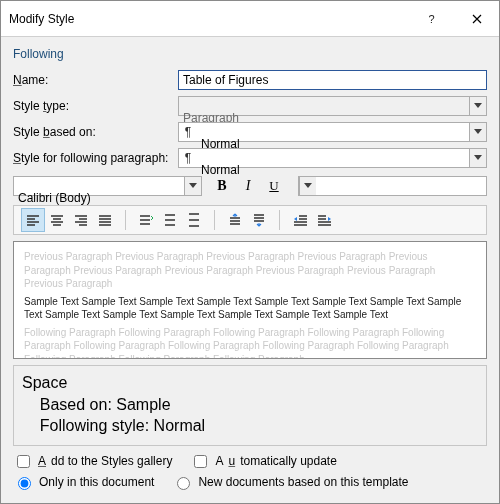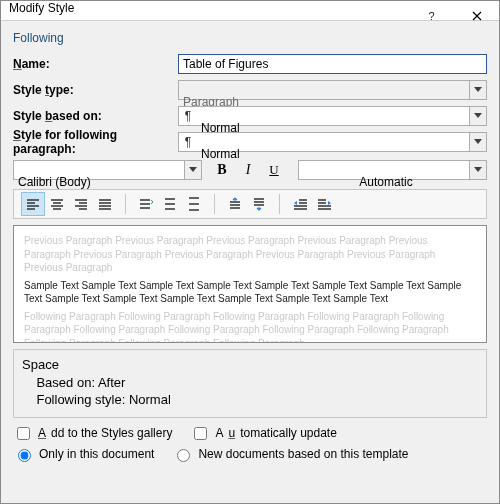--- a/index.html
+++ b/index.html
@@ -13,37 +13,37 @@
     height: 504px;
     overflow: hidden;
   }
   .dialog {
     width: 500px; height: 504px;
     background: #f0f0f0;
     border: 1px solid #8a8a8a;
     display: flex; flex-direction: column;
   }
   .titlebar {
-    height: 20px;
+    height: 36px;
     background: #fff;
-    display: flex; align-items: flex-start;
+    display: flex; align-items: center;
     border-bottom: 1px solid #d0d0d0;
   }
   .titlebar .title { padding-left:8px; font-size:12px; }
   .titlebar .spacer { flex:1; }
   .titlebar .tbtn {
     width: 45px; height: 30px;
     display:flex; align-items:center; justify-content:center;
     font-family: "Segoe UI Symbol", sans-serif; font-size:11px; color:#222;
   }
   .content { padding: 8px 12px 10px 12px; flex:1; display:flex; flex-direction:column; }
   .section-title { color:#1f4e79; font-size:12px; margin:2px 0 6px 0; }
   .section-title.gap { margin-top:8px; }
   .prop-row { display:flex; align-items:center; margin:2px 0; height:22px; }
-  .prop-label { width:165px;font-weight:bold; }
+  .prop-label { width:165px; }
   .underline { text-decoration: underline; text-decoration-color: rgba(0,0,0,.6); text-underline-offset: 1px;}
   .field { flex:1; display:flex; }
   input[type="text"].txt {
     flex:1; height:20px; border:1px solid #7a7a7a; background:#fff;
     padding:1px 4px; font: inherit;
     outline: 1px solid #2b579a;
     outline-offset: -1px;
   }
   .combo {
     flex:1; display:flex; align-items:center; height:20px;
@@ -77,21 +77,21 @@
   .ibtn { width:24px; height:24px; display:flex; align-items:center; justify-content:center; border:1px solid transparent;}
   .ibtn.active { background:#cde6f7; border:1px solid #92c0e0;}
   .preview {
     margin-top:6px; border:1px solid #8a8a8a; background:#fff; height:118px;
     padding:8px 10px; overflow:hidden; font-size:10px; line-height:1.35;
   }
   .pghost { color:#c9c9c9; }
   .psample { color:#222; margin:4px 0; }
   .desc-box {
     margin-top:6px; border:1px solid #c6c6c6; background:#f0f0f0;
-    padding:6px 8px 8px 8px; font-size:13px; line-height:1.35;
+    padding:6px 8px 8px 8px; font-size:16px; line-height:1.35;
   }
   .checks { margin-top:6px; display:flex; gap:18px; align-items:center;}
   .radios { margin-top:3px; display:flex; gap:18px; align-items:center;}
   label.ck, label.rd { display:flex; align-items:center; gap:5px; }
   svg { display:block; }
 </style>
 </head>
 <body>
 
 <svg width="0" height="0" style="position:absolute">
@@ -217,21 +217,20 @@
             <svg class="arrow-svg">
               <use href="#dn"></use>
             </svg>
           </span>
       </div>
       <div style="width:8px"></div>
       <div class="tbn bold">B</div>
       <div class="tbn italic">I</div>
       <div class="tbn under">U</div>
       <div class="combo plain auto-combo">
-        <span class="ctext" style="text-align:center">Automatic</span>
         <span class="carrow">
             <svg class="arrow-svg">
               <use href="#dn"></use>
             </svg>
           </span>
       </div>
     </div>
 
     <div class="toolbar2">
       <div class="grp">
@@ -303,21 +302,21 @@
     </div>
 
     <div class="preview">
       <div class="pghost">Previous Paragraph Previous Paragraph Previous Paragraph Previous Paragraph Previous Paragraph Previous Paragraph Previous Paragraph Previous Paragraph Previous Paragraph Previous Paragraph</div>
       <div class="psample">Sample Text Sample Text Sample Text Sample Text Sample Text Sample Text Sample Text Sample Text Sample Text Sample Text Sample Text Sample Text Sample Text Sample Text</div>
       <div class="pghost">Following Paragraph Following Paragraph Following Paragraph Following Paragraph Following Paragraph Following Paragraph Following Paragraph Following Paragraph Following Paragraph Following Paragraph Following Paragraph Following Paragraph</div>
     </div>
 
     <div class="desc-box">
       <div>Space</div>
-      <div style="white-space:pre">    Based on: After</div>
+      <div style="white-space:pre">    Based on: Sample</div>
       <div style="white-space:pre">    Following style: Normal</div>
     </div>
 
     <div class="checks">
       <label class="ck">
         <input type="checkbox" style=""> <span class="underline">A</span>dd to the Styles gallery
       </label>
 
       <label class="ck">
         <input type="checkbox" style=""> A<span class="underline">u</span>tomatically update

